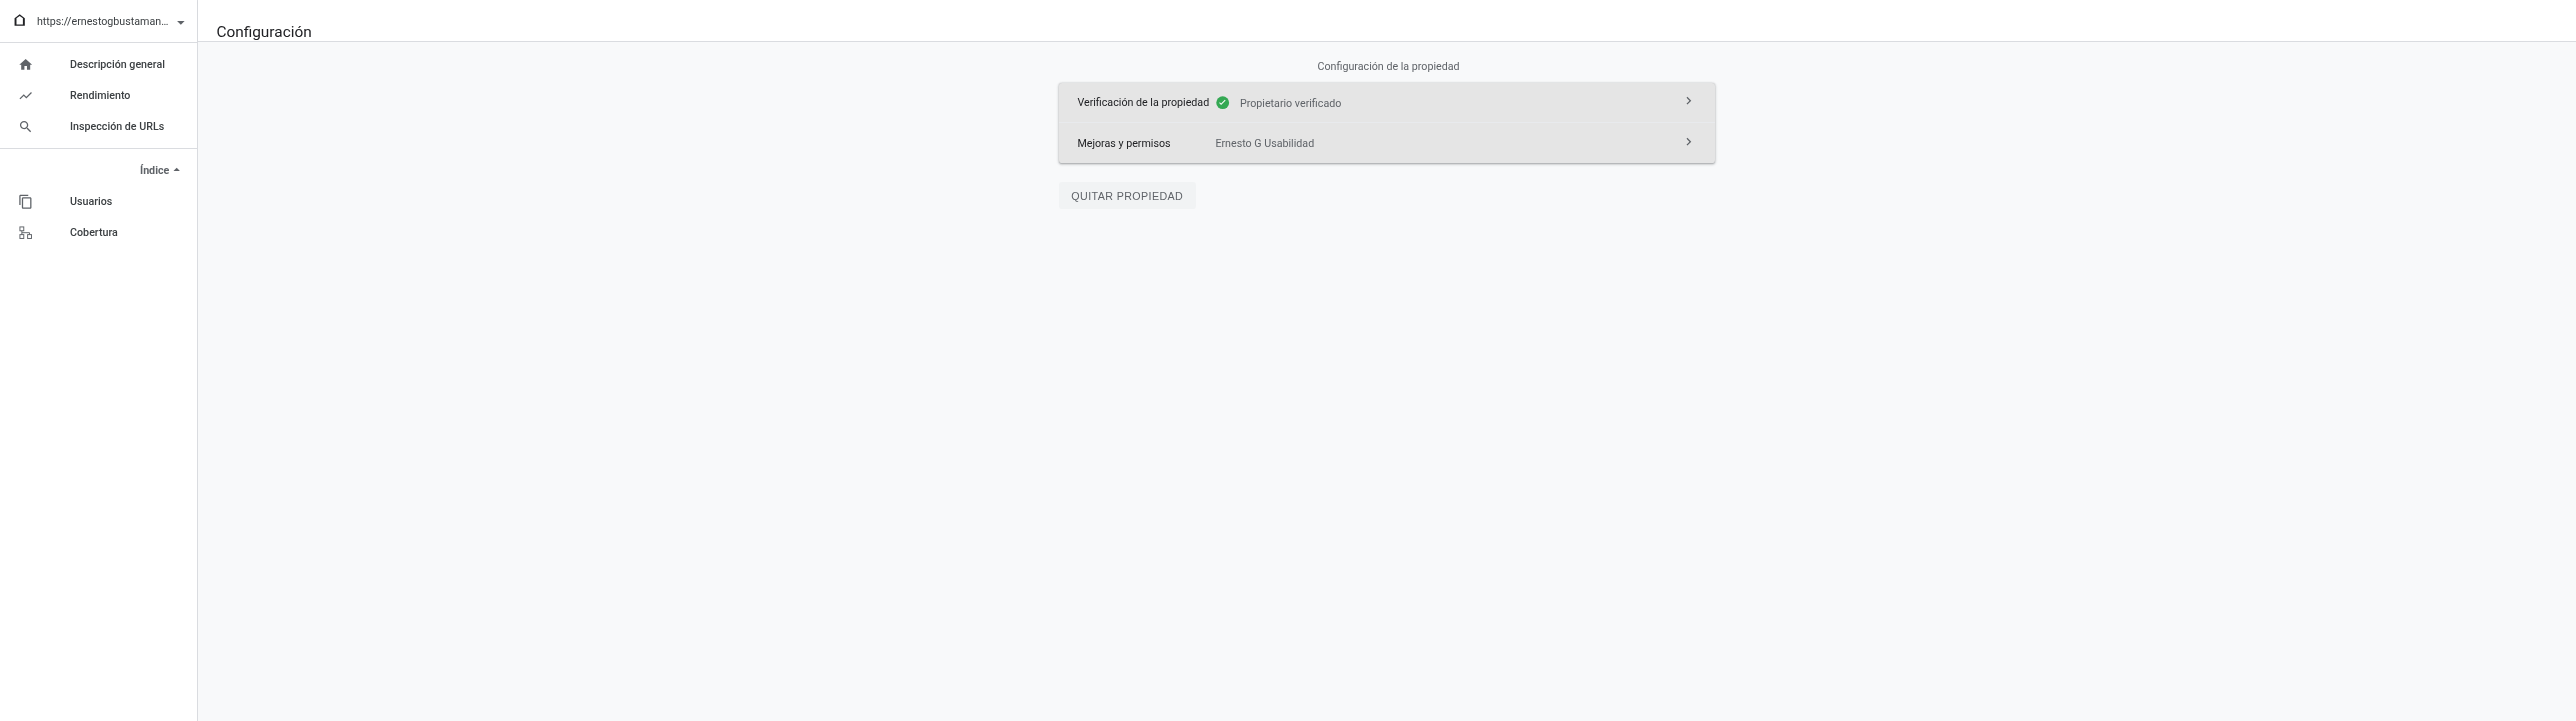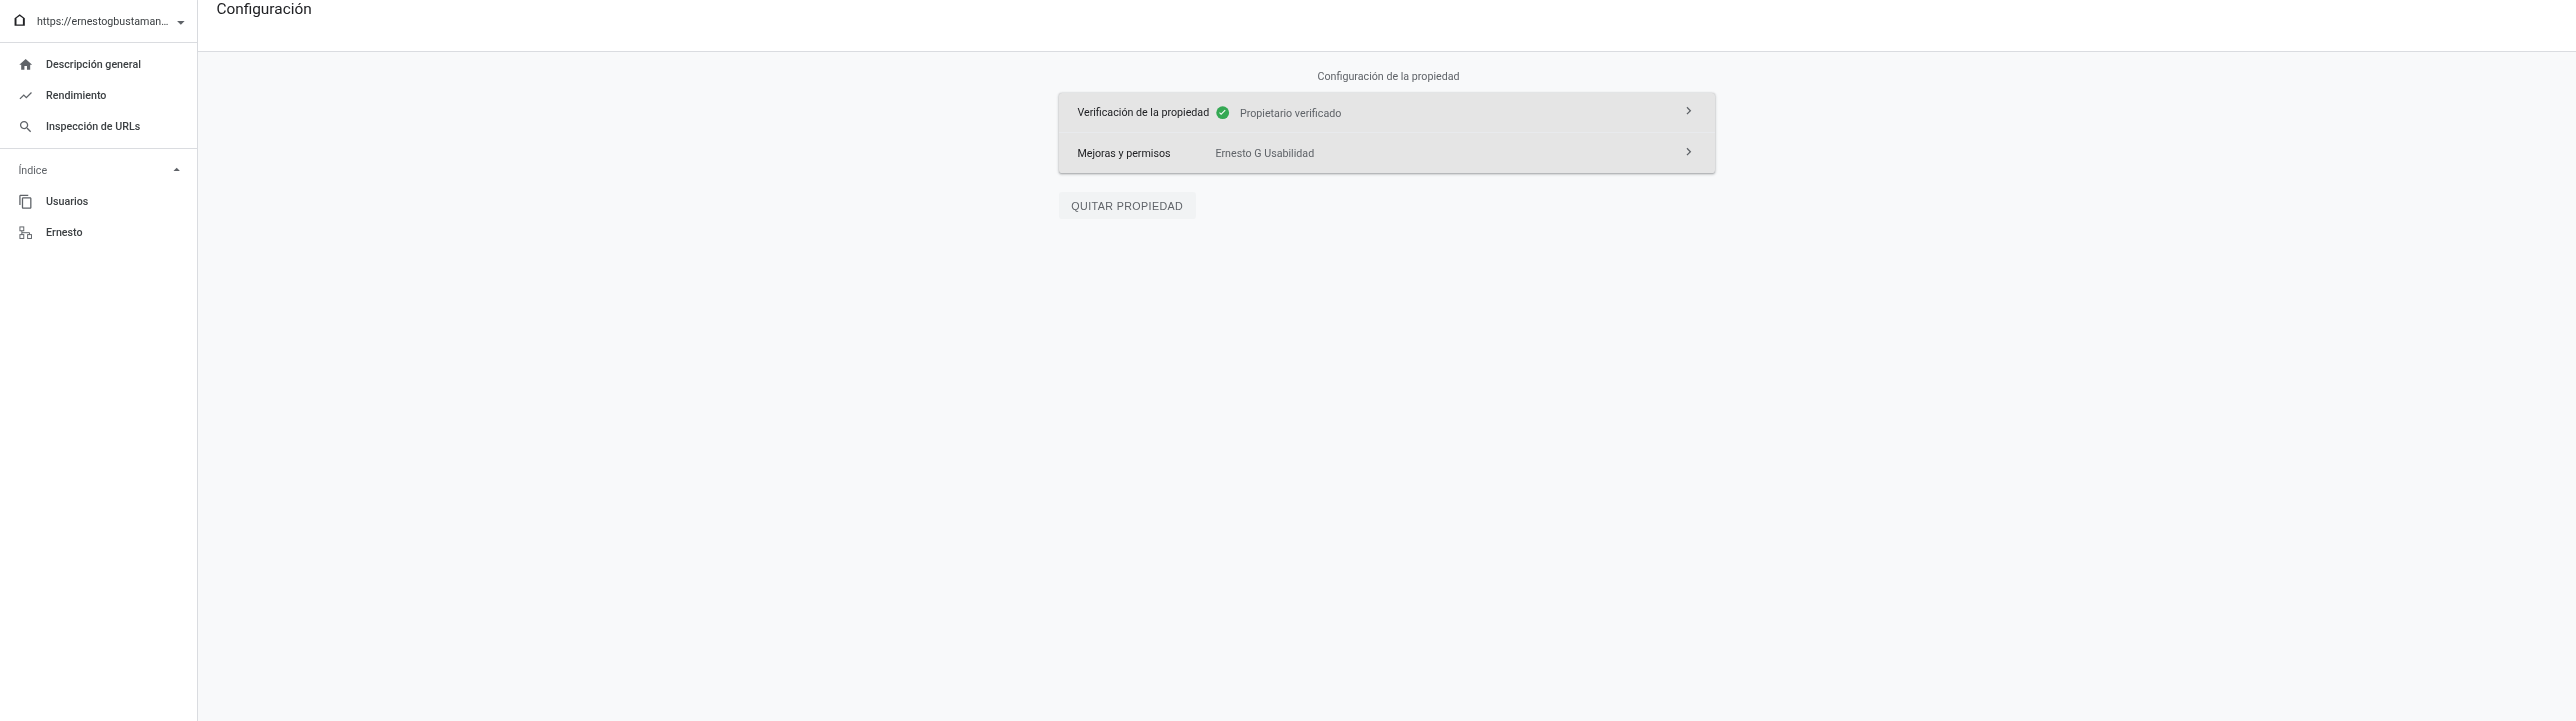--- a/index.html
+++ b/index.html
@@ -73,66 +73,68 @@
       border-top: 0.8px solid #dadce0;
     }
     
     .nav-item {
       display: flex;
       align-items: center;
       padding: 0 18.4px;
       height: 31px;
       cursor: pointer;
       color: #3c4043;
+      gap: 24px;
     }
     
     .nav-icon {
       width: 15.4px;
       height: 15.4px;
       margin-right: 12.3px;
       color: #5f6368;
       display: flex;
       align-items: center;
       justify-content: center;
     }
     
     .nav-label {
       font-size: 10.7px;
       font-weight: 500;
     }
     
     .nav-section-header {
       display: flex;
       align-items: center;
-      justify-content: space-between;
+      justify-content: flex-end;
       padding: 0 12.3px 0 18.4px;
       height: 31px;
       cursor: pointer;
       color: #5f6368;
+      font-weight: bold;
     }
     
     .nav-section-title {
       font-size: 10.7px;
     }
     
     .nav-section-chevron {
       color: #5f6368;
     }
     
     .main-area {
       flex: 1;
       display: flex;
       flex-direction: column;
       background: #fff;
     }
     
     .header {
-      height: 52px;
-      display: flex;
-      align-items: flex-start;
+      height: 42px;
+      display: flex;
+      align-items: flex-end;
       padding: 0 18.4px;
       border-bottom: 0.8px solid #dadce0;
       box-shadow: 0 0.8px 1.5px rgba(0,0,0,0.05);
       background: #fff;
     }
     
     .page-title {
       font-size: 15.4px;
       font-weight: 400;
       color: #202124;
@@ -287,21 +289,21 @@
       </div>
       <div class="nav-item">
         <span class="nav-icon">
           <svg viewBox="0 0 24 24" width="15.4" height="15.4" fill="none" stroke="currentColor" stroke-width="1.5">
               <rect x="3" y="3" width="6" height="6"></rect>
               <rect x="15" y="15" width="6" height="6"></rect>
               <rect x="3" y="15" width="6" height="6"></rect>
               <path d="M6 9v3h12v3M6 12v3"></path>
             </svg>
         </span>
-        <span class="nav-label">Ernesto</span>
+        <span class="nav-label">Cobertura</span>
       </div>
     </div>
 
   </aside>
 
   <div class="main-area">
     <header class="header">
       <h1 class="page-title">Configuración</h1>
     </header>
 

